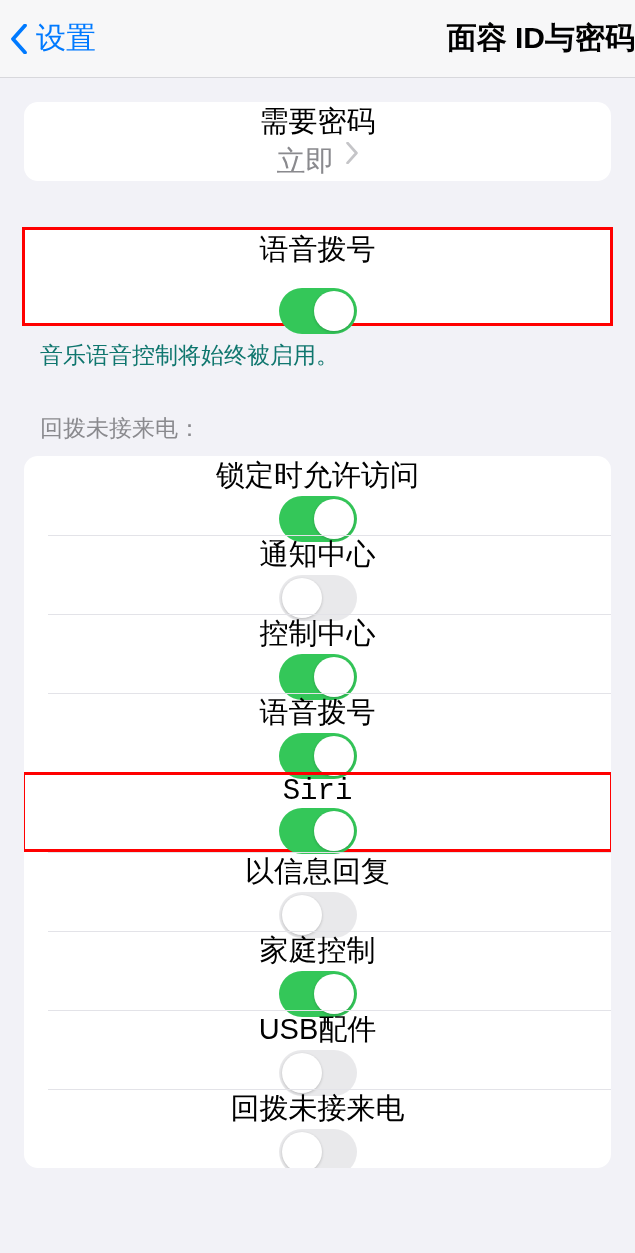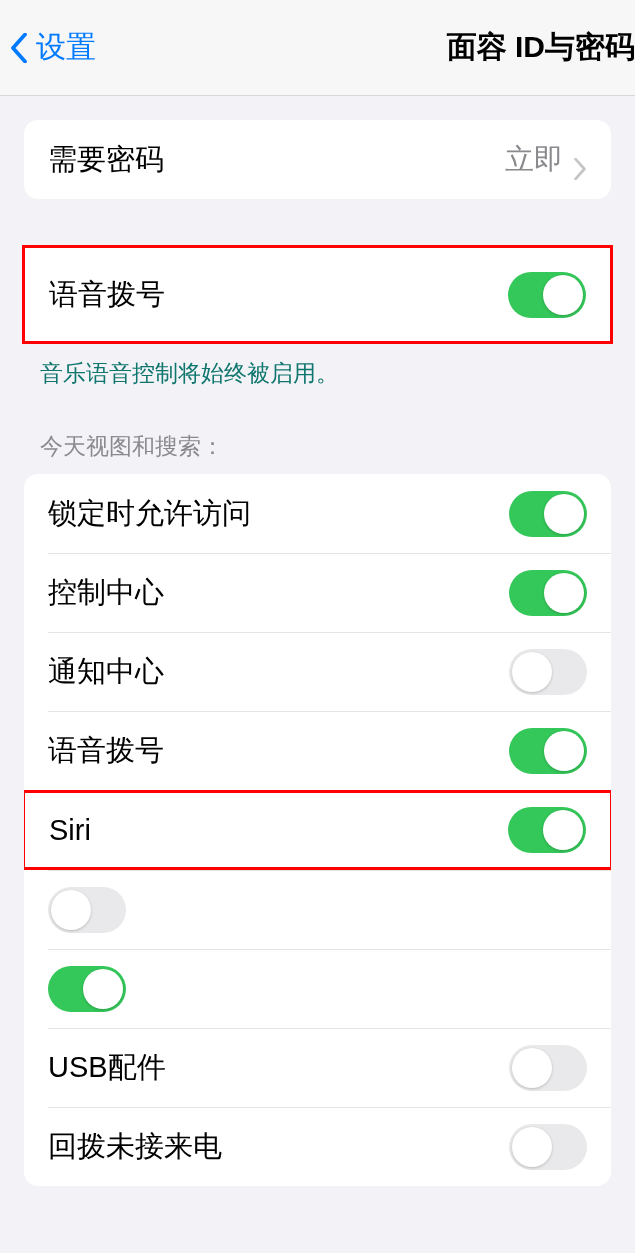--- a/index.html
+++ b/index.html
@@ -4,21 +4,21 @@
 <style>
   * { box-sizing: border-box; margin: 0; padding: 0; }
   body {
     width: 635px;
     height: 1253px;
     background: #f2f2f7;
     font-family: -apple-system, "Helvetica Neue", Arial, sans-serif;
     overflow: hidden;
   }
   .navbar {
-    height: 96px;
+    height: 78px;
     background: #f7f7f8;
     border-bottom: 1px solid #d8d8dc;
     display: flex;
     align-items: center;
     position: relative;
   }
   .back {
     display: flex;
     align-items: center;
     position: absolute;
@@ -48,20 +48,21 @@
     margin: 0 24px;
     overflow: hidden;
   }
   .row {
     display: flex;
     align-items: center;
     justify-content: space-between;
     padding: 0 24px;
     height: 79px;
     position: relative;
+    flex-direction: column;
   }
   .row + .row::before {
     content: "";
     position: absolute;
     top: 0;
     left: 24px;
     right: 0;
     height: 1px;
     background: #e3e3e8;
   }
@@ -69,21 +70,21 @@
     font-size: 29px;
     color: #000;
   }
   .row-value {
     font-size: 29px;
     color: #8a8a8e;
     margin-right: 10px;
   }
   .right-side {
     display: flex;
-    align-items: flex-end;
+    align-items: flex-start;
   }
   .disclosure {
     width: 14px;
     height: 22px;
     color: #c5c5c8;
   }
   .footer-text {
     font-size: 23px;
     color: #0f766e;
     margin: 14px 40px 0 40px;
@@ -123,20 +124,21 @@
     background: #fff;
   }
   .highlight-box .row { height: 93px; gap: 18px; }
   .spacer-1 { height: 46px; }
   .group-lower { margin-top: 0; }
   .highlight-row {
     border: 3px solid #ff0000;
     box-sizing: border-box;
     margin: 0 -2px;
     height: 80px !important;
+    font-family: Liberation Mono, monospace;
   }
   .highlight-row::before { display: none !important; }
 </style>
 </head>
 <body>
 
 <div class="navbar">
   <div class="back">
     <svg class="back-chevron" viewBox="0 0 12 20">
       <polyline points="10,1 2,10 10,19" fill="none" stroke="#007aff" stroke-width="2.5" stroke-linecap="round" stroke-linejoin="round"></polyline>
@@ -165,59 +167,61 @@
   <div class="highlight-box">
     <div class="row">
       <span class="row-label">语音拨号</span>
       <div id="voice-dial-toggle" class="toggle on">
         <div class="toggle-knob"></div>
       </div>
     </div>
   </div>
   <div class="footer-text">音乐语音控制将始终被启用。</div>
 
-  <div class="header-text">今天视图和搜索：</div>
+  <div class="header-text">回拨未接来电：</div>
 
   <div class="group group-lower" id="locked-access-group">
       <div class="row">
         <span class="row-label">锁定时允许访问</span>
         <div class="toggle on">
           <div class="toggle-knob"></div>
         </div>
       </div>
       <div class="row">
+        <span class="row-label">通知中心</span>
+        <div class="toggle off">
+          <div class="toggle-knob"></div>
+        </div>
+      </div>
+      <div class="row">
         <span class="row-label">控制中心</span>
         <div class="toggle on">
-          <div class="toggle-knob"></div>
-        </div>
-      </div>
-      <div class="row">
-        <span class="row-label">通知中心</span>
-        <div class="toggle off">
           <div class="toggle-knob"></div>
         </div>
       </div>
       <div class="row">
         <span class="row-label">语音拨号</span>
         <div class="toggle on">
           <div class="toggle-knob"></div>
         </div>
       </div>
       <div class="row highlight-row">
         <span class="row-label">Siri</span>
         <div class="toggle on">
           <div class="toggle-knob"></div>
         </div>
       </div>
       <div class="row">
-        <div class="toggle off">
-          <div class="toggle-knob"></div>
-        </div>
-      </div>
-      <div class="row">
+        <span class="row-label">以信息回复</span>
+        <div class="toggle off">
+          <div class="toggle-knob"></div>
+        </div>
+      </div>
+      <div class="row">
+        <span class="row-label">家庭控制</span>
         <div class="toggle on">
           <div class="toggle-knob"></div>
         </div>
       </div>
       <div class="row">
         <span class="row-label">USB配件</span>
         <div class="toggle off">
           <div class="toggle-knob"></div>
         </div>
       </div>

